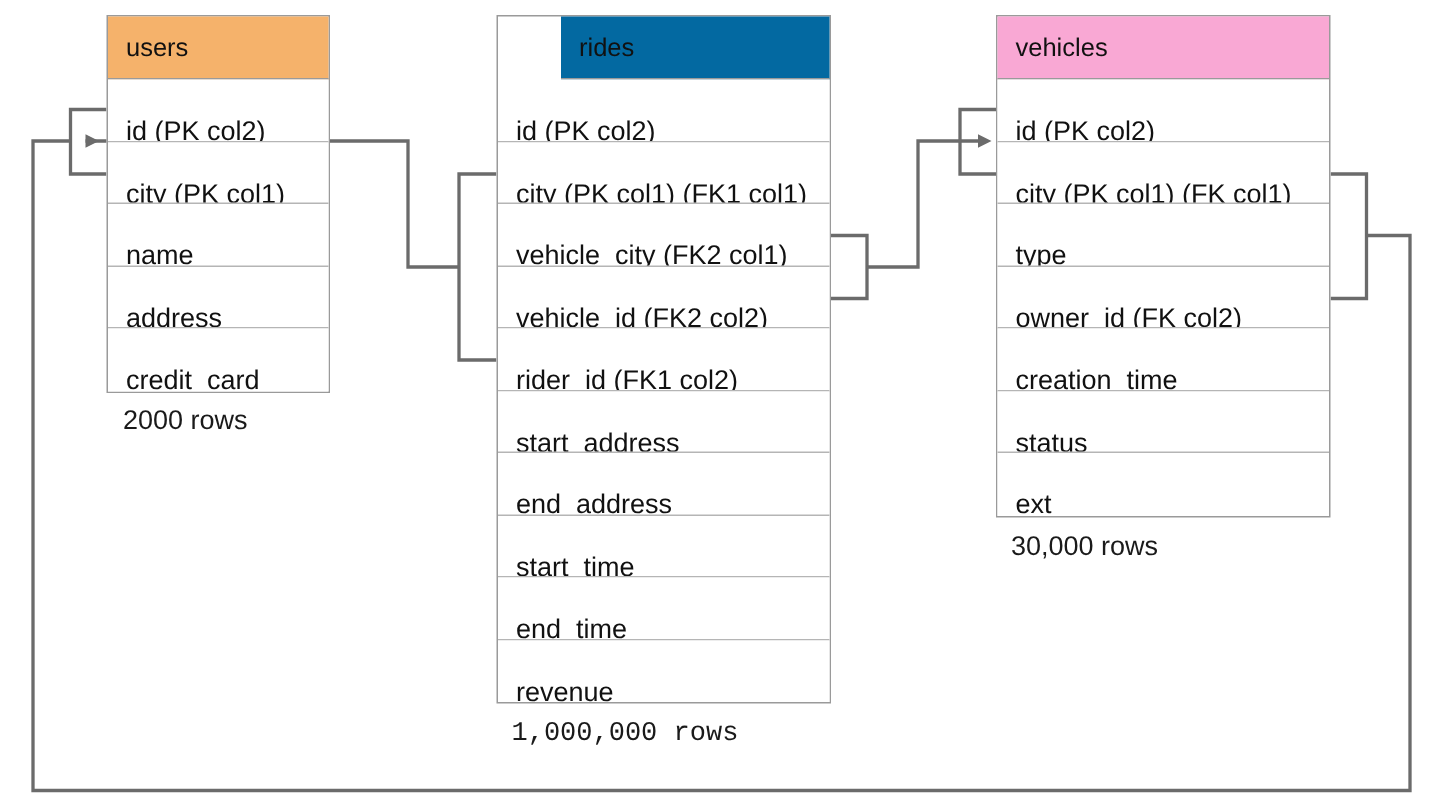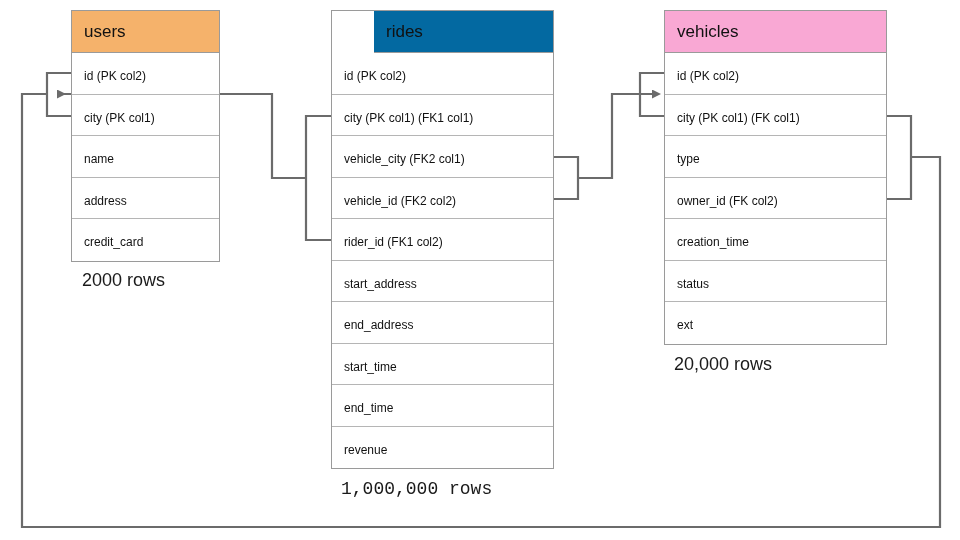--- a/index.html
+++ b/index.html
@@ -42,22 +42,22 @@
     font-size: 17px;
     color: #111111;
     border-bottom: 1px solid #9a9a9a;
     white-space: nowrap;
     overflow: hidden;
   }
   .tbl-row {
     box-sizing: border-box;
     height: 41.5px;
     line-height: 41.5px;
-    padding: 3px 0 0 12px;
-    font-size: 12px;
+    padding: 14px 0 0 12px;
+    font-size: 18px;
     color: #111111;
     background: #ffffff;
     border-bottom: 1px solid #b5b5b5;
     white-space: nowrap;
     overflow: hidden;
   }
   .tbl-row.last {
     border-bottom: none;
   }
   .rowcount {
@@ -141,15 +141,15 @@
       <span>vehicles</span>
     </div>
     <div class="tbl-row">id (PK col2)</div>
     <div class="tbl-row">city (PK col1) (FK col1)</div>
     <div class="tbl-row">type</div>
     <div class="tbl-row">owner_id (FK col2)</div>
     <div class="tbl-row">creation_time</div>
     <div class="tbl-row">status</div>
     <div class="tbl-row last">ext</div>
   </div>
-  <div class="rowcount" style="left:674px; top:354px;">20,000 rows</div>
+  <div class="rowcount" style="left:674px; top:354px;">30,000 rows</div>
 
 </div>
 
 </body></html>

